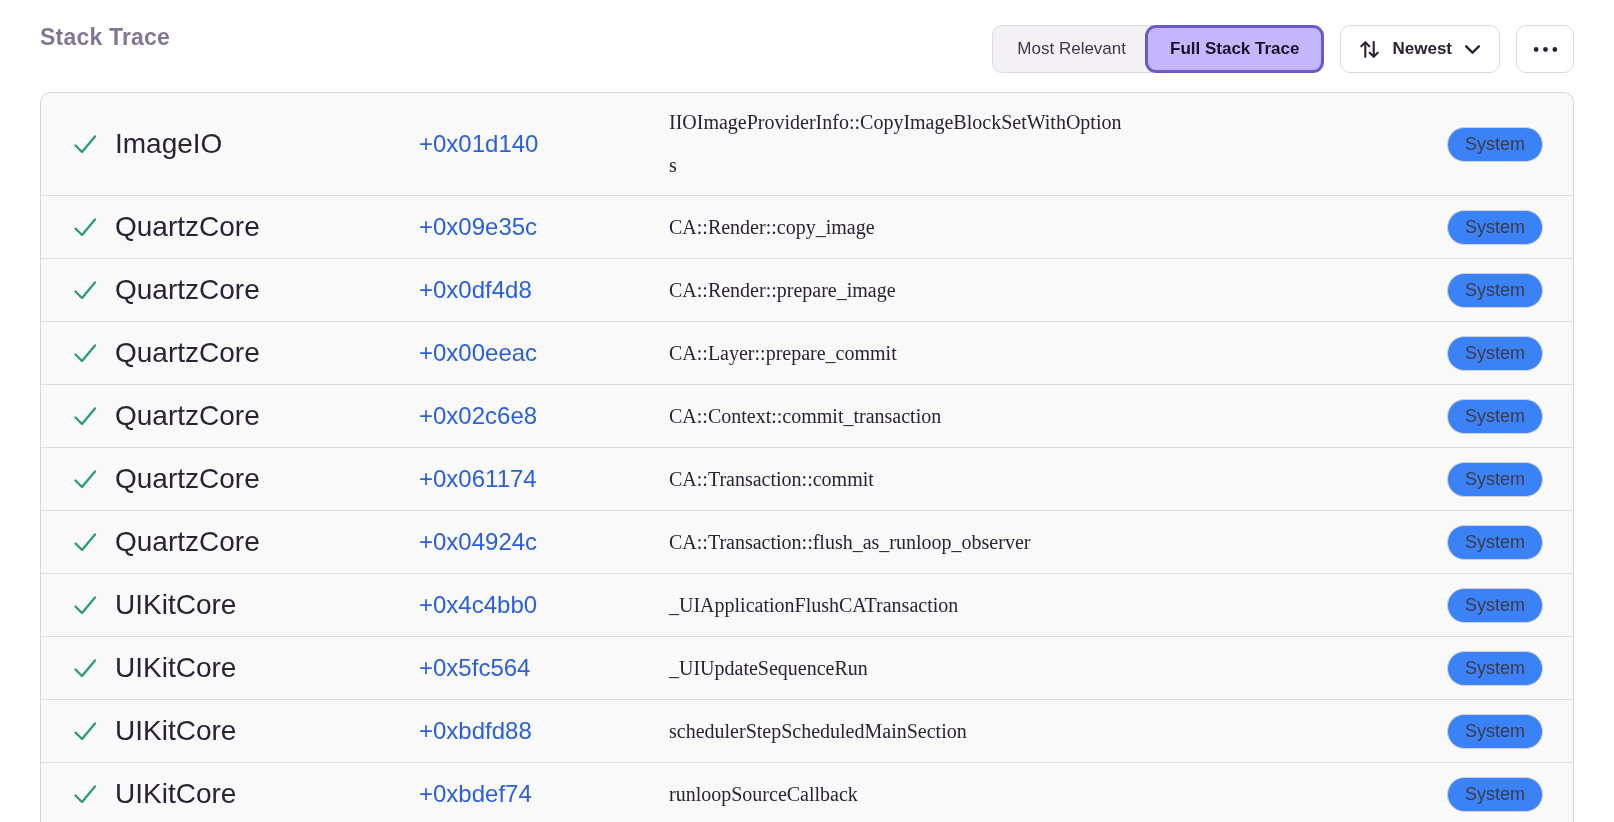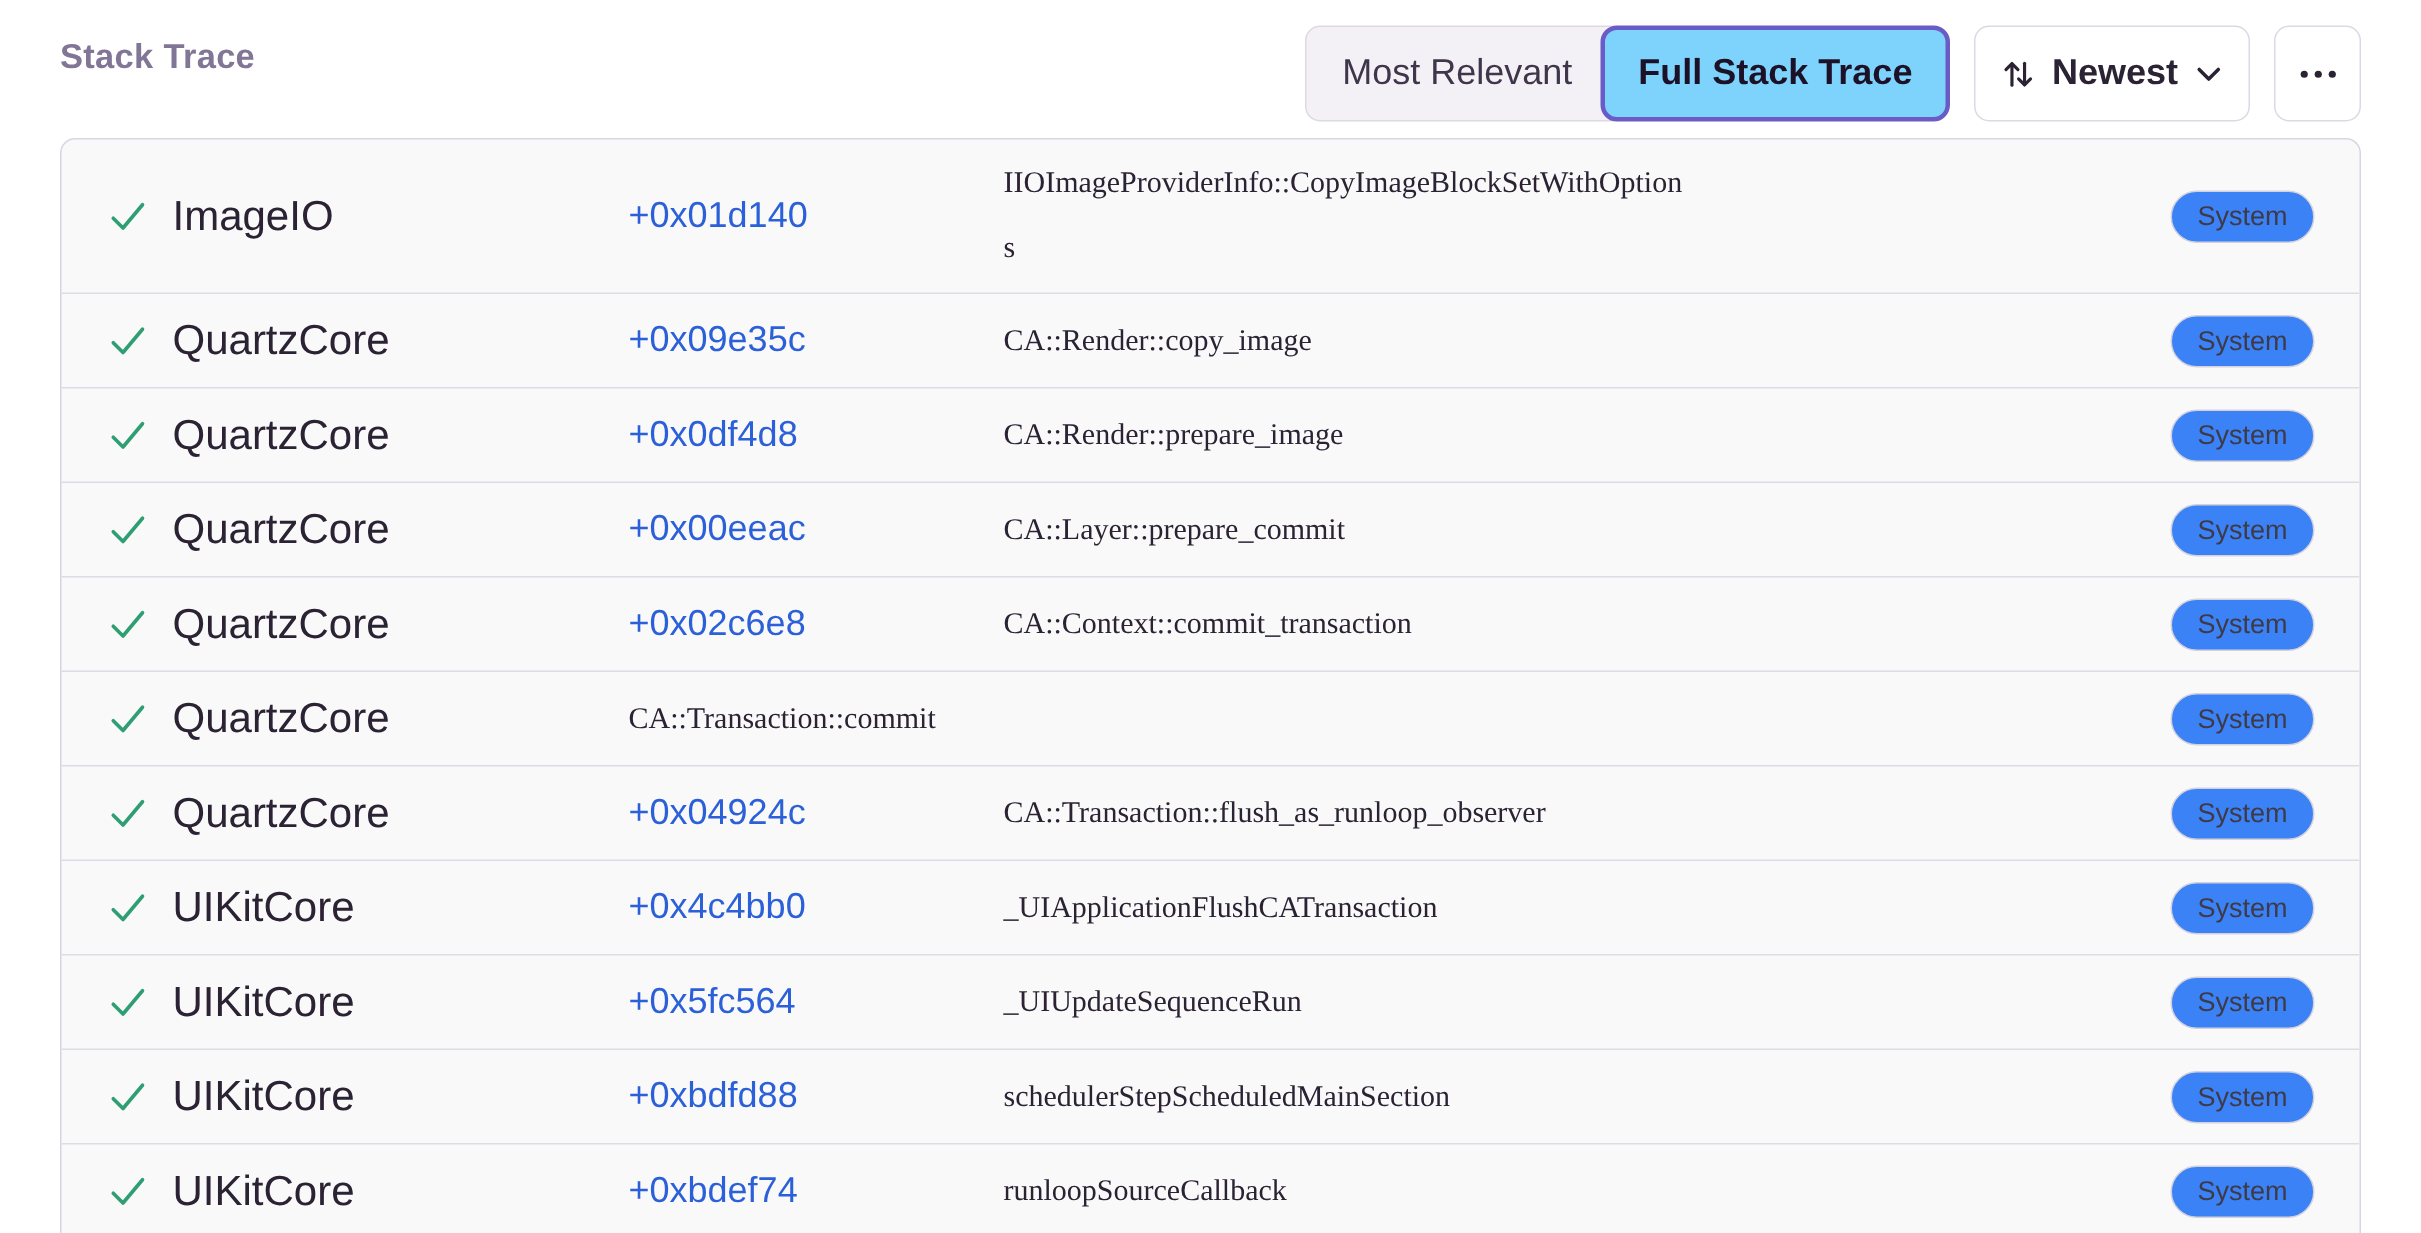--- a/index.html
+++ b/index.html
@@ -10,31 +10,31 @@
     font-family: "Liberation Sans", sans-serif;
     padding: 24px 40px 0 40px;
     overflow: hidden;
   }
 
   
   .header { display: flex; justify-content: space-between; height: 50px; margin-bottom: 18px; }
   .title { font-size: 23px; font-weight: 700; color: #827697; letter-spacing: .2px; }
   .controls { display: flex; align-items: center; gap: 16px; }
   .btn {
-    height: 64px; display: flex; align-items: center; background: #fff;
-    font-size: 24px; color: #2b2233; cursor: pointer; user-select: none;
+    height: 48px; display: flex; align-items: center; background: #fff;
+    font-size: 17px; color: #2b2233; cursor: pointer; user-select: none;
   }
   .segmented { display: flex; align-items: center; }
   .seg-inactive {
     background: #f3f1f6; border: 1px solid #dcd9e3;
     border-radius: 10px 0 0 10px; color: #40354a;
     padding: 0 26px 0 24px; font-weight: 400; position: relative; z-index: 1;
   }
   .seg-active {
-    background: #7dd3fc; border: 3px solid #6a5bc6; border-radius: 11px;
+    background: #c4b5fd; border: 3px solid #6a5bc6; border-radius: 11px;
     color: #1d1127; font-weight: 700; padding: 0 22px;
     margin-left: -8px; position: relative; z-index: 2;
   }
   .sort-btn { border: 1px solid #dcd9e3; border-radius: 10px; padding: 12px 18px; gap: 12px; font-weight: 700; }
   .more-btn { border: 1px solid #dcd9e3; border-radius: 10px; width: 58px; justify-content: center; }
   .icon { display: inline-flex; align-items: center; }
 
   
   .table {
     border: 1px solid #d8d5e0; border-bottom: none;
@@ -166,20 +166,21 @@
     <span class="cell-badge">System</span>
   </div>
 
   <div class="row">
     <span class="cell-check icon">
       <svg width="28" height="28" viewBox="0 0 28 28">
         <polyline points="4.5,15.5 11,22 24,6.5" stroke="#2f9e73" stroke-width="2.4" fill="none" stroke-linecap="round" stroke-linejoin="round"></polyline>
       </svg>
     </span>
     <span class="cell-module">QuartzCore</span>
+    <a class="cell-address" href="#">+0x061174</a>
     <span class="cell-function">CA::Transaction::commit</span>
     <span class="cell-badge">System</span>
   </div>
 
   <div class="row">
     <span class="cell-check icon">
       <svg width="28" height="28" viewBox="0 0 28 28">
         <polyline points="4.5,15.5 11,22 24,6.5" stroke="#2f9e73" stroke-width="2.4" fill="none" stroke-linecap="round" stroke-linejoin="round"></polyline>
       </svg>
     </span>

